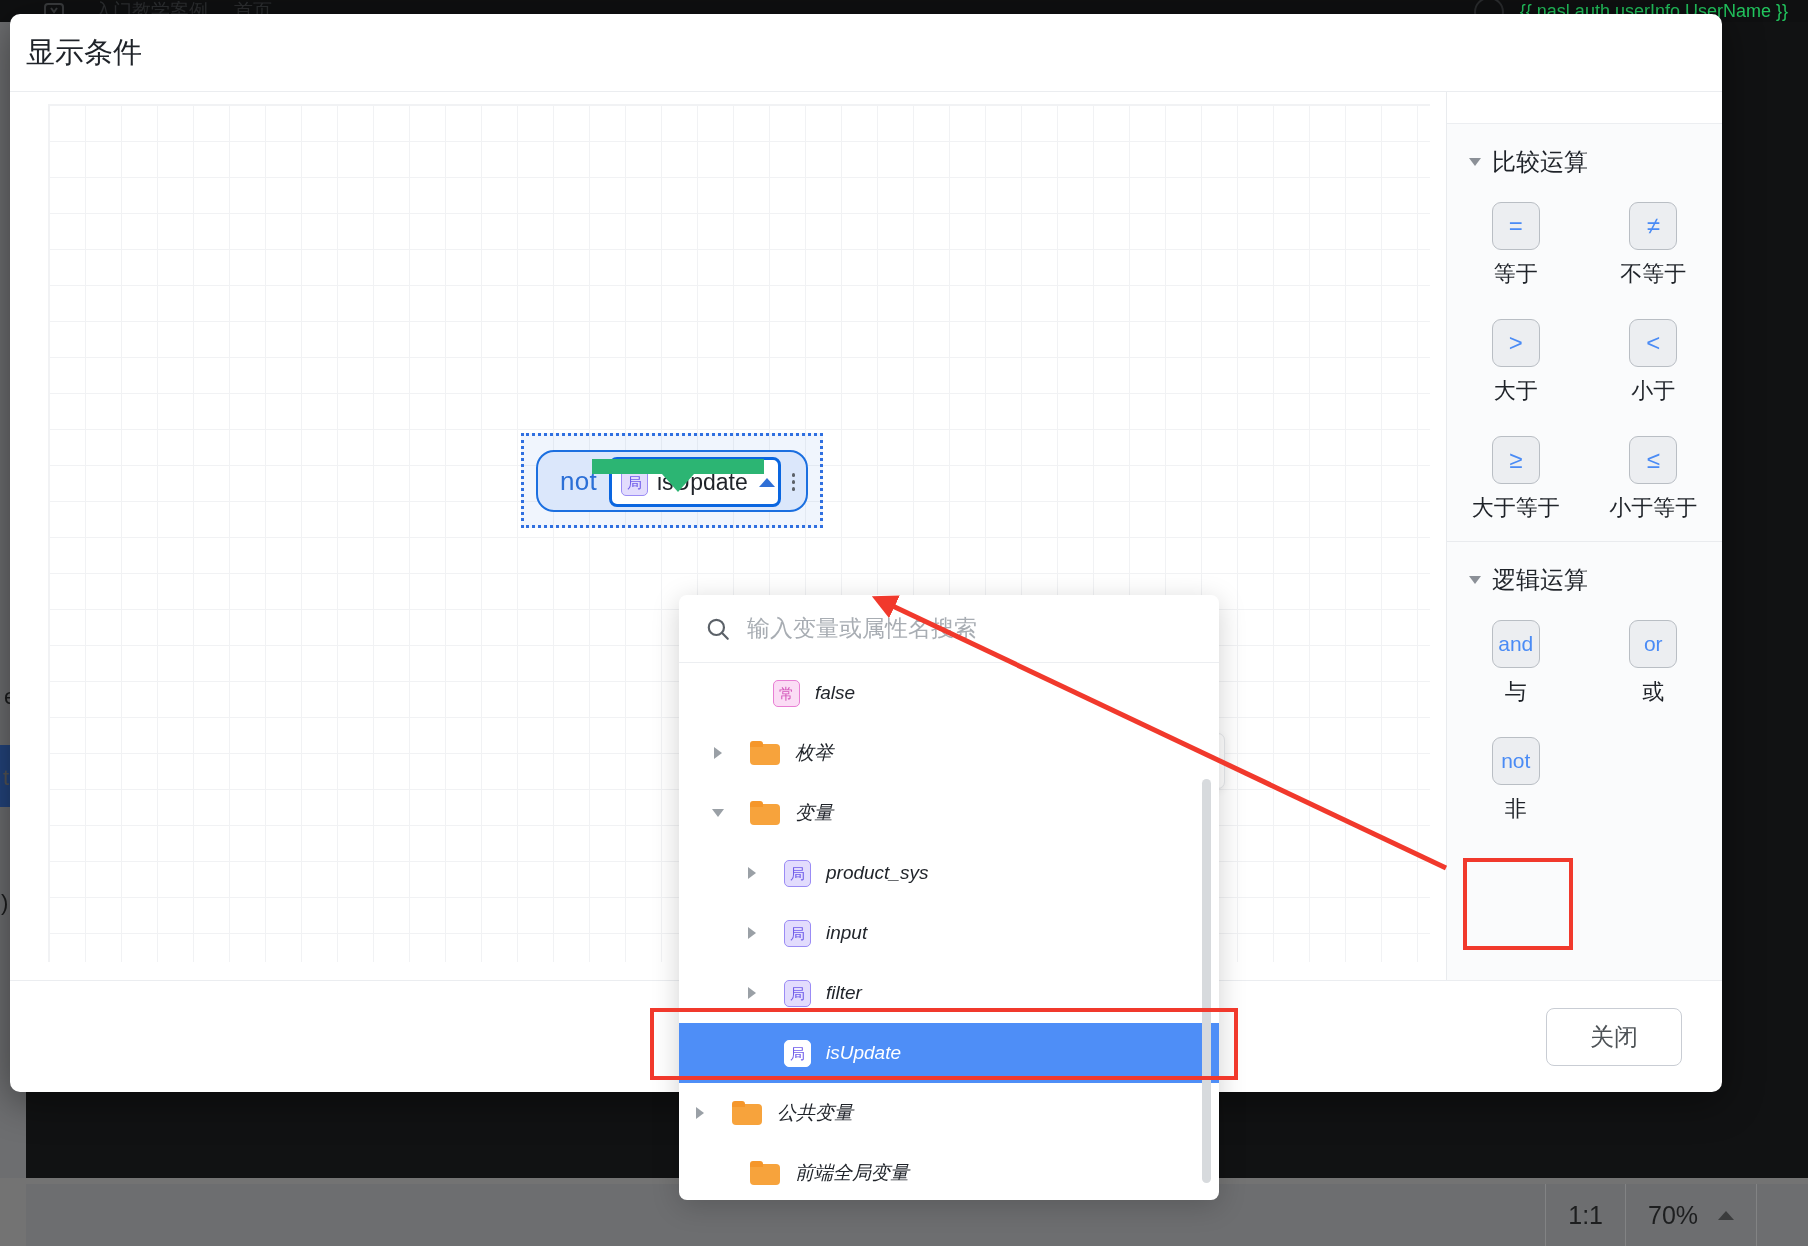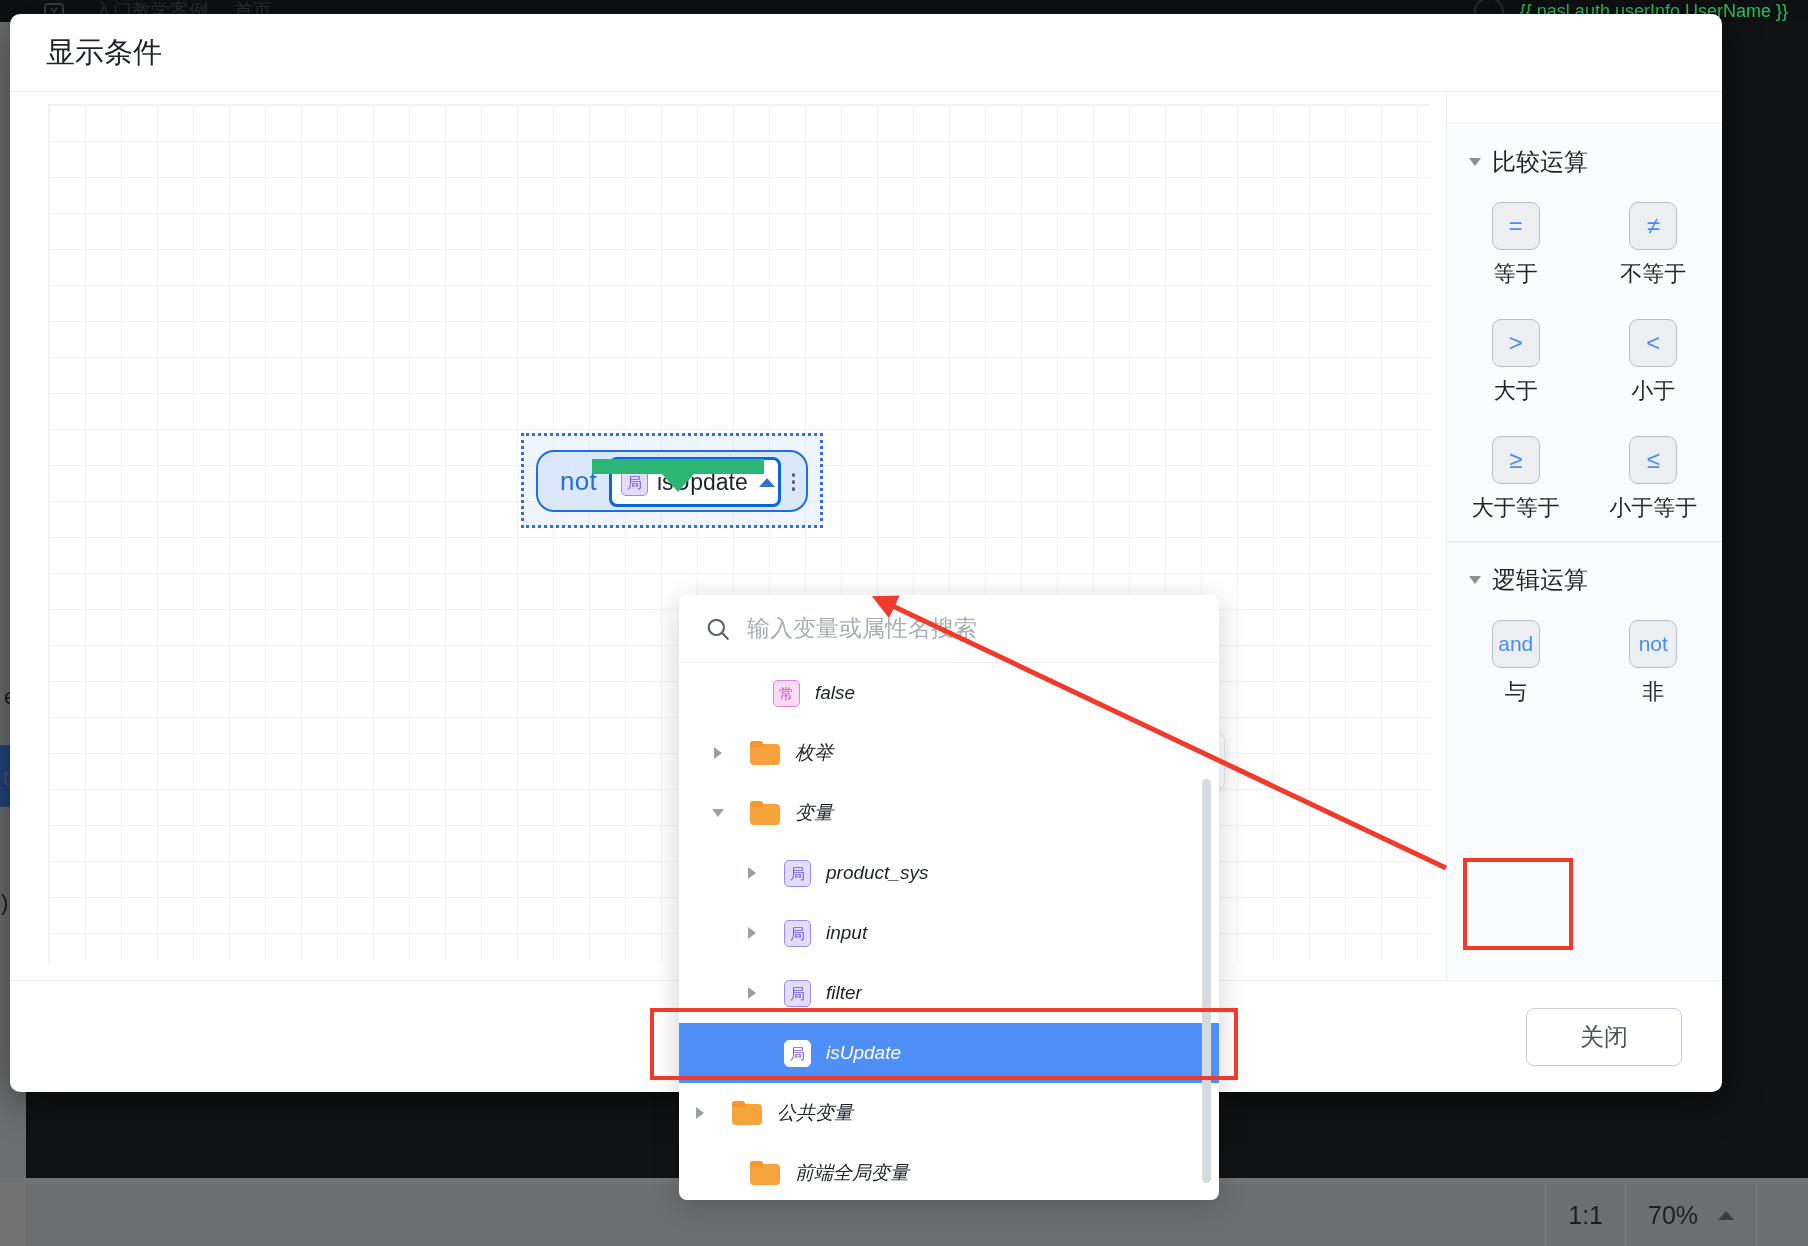--- a/index.html
+++ b/index.html
@@ -81,21 +81,21 @@
     border-radius: 10px;
     box-shadow: 0 8px 40px rgba(0,0,0,.45);
     overflow: visible;
   }
   .modal-header {
     position: relative; height: 78px;
     border-bottom: 1px solid #ebedf0;
     display: flex; align-items: center;
   }
   .modal-title {
-    margin-left: 36px; font-size: 29px; color: #1f2329; font-weight: 500;
+    margin-left: 16px; font-size: 29px; color: #1f2329; font-weight: 500;
   }
   .header-right {
     position: absolute; right: 24px; top: 0; height: 78px;
     display: flex; align-items: center; gap: 0;
   }
   .saved-wrap { display: flex; align-items: center; gap: 13px; padding-right: 30px; }
   .saved-check {
     width: 28px; height: 28px; border-radius: 50%;
     border: 2px solid #2cb563; position: relative;
   }
@@ -469,32 +469,36 @@
       <div class="op-section">
         <div class="op-sec-head">
           <span class="tri-down"></span>
           <span class="op-sec-title">逻辑运算</span>
         </div>
         <div class="op-grid">
           <div class="op-item">
             <span class="op-box txt">and</span>
             <span class="op-label">与</span>
           </div>
+          <div class="op-item">
+            <span class="op-box txt">or</span>
+            <span class="op-label">或</span>
+          </div>
           <div class="op-item annotated">
             <span class="op-box txt">not</span>
             <span class="op-label">非</span>
           </div>
         </div>
       </div>
     </div>
 
   </div>
 
   <div style="position:absolute;left:0;right:0;bottom:0;height:112px;border-top:1px solid #ebedf0;display:flex;align-items:center;justify-content:flex-end;padding-right:40px;">
-    <button style="width:156px;height:58px;border:1px solid #c9cdd4;border-radius:8px;background:#fff;font-size:24px;color:#4e5357;font-family:inherit;cursor:pointer;">关闭</button>
+    <button style="width:136px;height:58px;border:1px solid #c9cdd4;border-radius:8px;background:#fff;font-size:24px;color:#4e5357;font-family:inherit;cursor:pointer;">关闭</button>
   </div>
 </div>
 
 <div class="dropdown">
   <div class="dd-search">
     <span class="dd-search-icon">
       <svg width="26" height="26" viewBox="0 0 24 24" fill="none" stroke="currentColor" stroke-width="2" stroke-linecap="round">
         <circle cx="10.5" cy="10.5" r="7"></circle>
           <path d="M16 16l5 5"></path>
       </svg>

